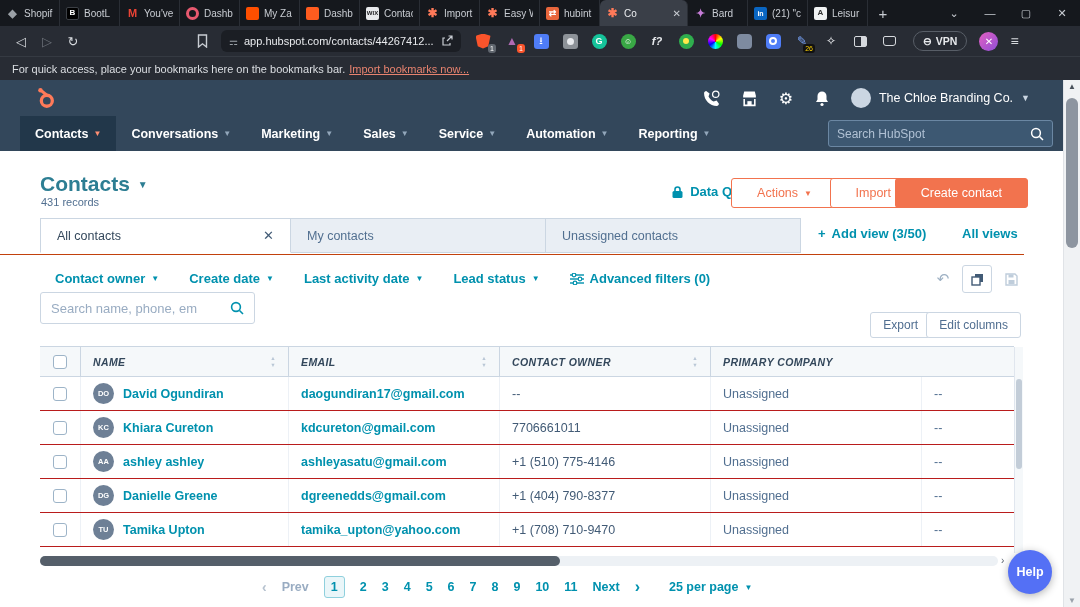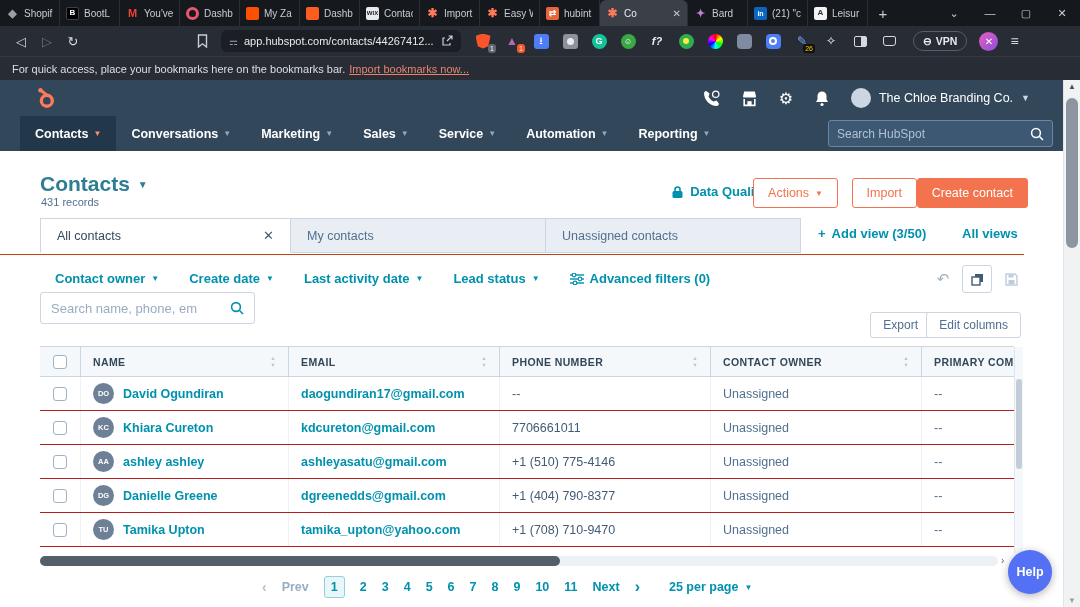--- a/index.html
+++ b/index.html
@@ -94,21 +94,21 @@
   
   .pg-title{ position:absolute; left:40px; top:172px; font-size:21px; font-weight:bold;
              color:#2d7e93; display:flex; align-items:center; gap:8px; }
   .pg-title .car{ font-size:10px; color:#2d7e93; }
   .pg-records{ position:absolute; left:41px; top:196px; font-size:11px; color:#516f90; }
   .dq{ position:absolute; right:314px; top:184px; display:flex; align-items:center; gap:6px;
        color:#0091ae; font-weight:bold; font-size:13px; }
   .btn{ position:absolute; top:178px; height:30px; border-radius:3px; font-size:12.5px;
         display:flex; align-items:center; justify-content:center; gap:6px;
         font-family:inherit; background:#fff; border:1px solid #f2734e; color:#f2734e;
-        padding:0 14px; cursor:pointer; }
+        padding:0 25px; cursor:pointer; }
   .btn .car{ font-size:8px; }
   .btn.actions{ right:242px; }
   .btn.import{ right:163px; }
   .btn.create{ right:52px; background:#f2734e; color:#fff; }
 
   
   .vtabs{ position:absolute; left:0; right:56px; top:218px; height:37px;
           border-bottom:1px solid #c2410c; }
   .vtab{ position:absolute; top:0; height:35px; display:flex; align-items:center;
          padding:0 16px; font-size:12.5px; color:#516f90; background:#e9eef4;
@@ -140,21 +140,21 @@
             background:#fff; color:#506e90; font-size:12px; font-family:inherit;
             display:flex; align-items:center; padding:0 12px; cursor:pointer; }
   .minibtn.export{ right:149px; }
   .minibtn.editcols{ right:59px; }
 
   
   .thead{ position:absolute; left:40px; top:346px; width:974px; height:31px; background:#f5f8fa;
           border-top:1px solid #cbd6e2; border-bottom:1px solid #cbd6e2; display:flex; }
   .th{ display:flex; align-items:center; justify-content:space-between; padding:0 12px;
        font-size:10.5px; font-weight:bold; color:#33475b; letter-spacing:.4px;
-       border-left:1px solid #cbd6e2; overflow:hidden; white-space:nowrap; }
+       border-left:1px solid #cbd6e2; overflow:hidden; white-space:nowrap;font-style:italic; }
   .th:first-child{ border-left:none; }
   .sort{ display:flex; flex-direction:column; font-size:5.5px; color:#b9c7d6; line-height:1.1;
          margin-left:6px; flex:none; }
   .c0{ width:40px; flex:none; justify-content:center; padding:0; }
   .c1{ width:208px; flex:none; } .c2{ width:211px; flex:none; } .c3{ width:211px; flex:none; }
   .c4{ width:211px; flex:none; } .c5{ flex:1; min-width:0; }
   .rows{ position:absolute; left:40px; top:377px; width:974px; }
   .trow{ display:flex; height:34px; border-bottom:1px solid #b91c1c; background:#fff; }
   .td{ display:flex; align-items:center; padding:0 12px; font-size:12.5px; color:#425b76;
        border-left:1px solid #edf1f6; overflow:hidden; white-space:nowrap; }
@@ -557,27 +557,20 @@
           <span>▼</span>
         </span>
       </div>
     <div class="th c2">
         <span>EMAIL</span>
         <span class="sort">
           <span>▲</span>
           <span>▼</span>
         </span>
       </div>
-    <div class="th c3">
-        <span>PHONE NUMBER</span>
-        <span class="sort">
-          <span>▲</span>
-          <span>▼</span>
-        </span>
-      </div>
     <div class="th c4">
         <span>CONTACT OWNER</span>
         <span class="sort">
           <span>▲</span>
           <span>▼</span>
         </span>
       </div>
     <div class="th c5">
         <span>PRIMARY COMPANY</span>
       </div>

